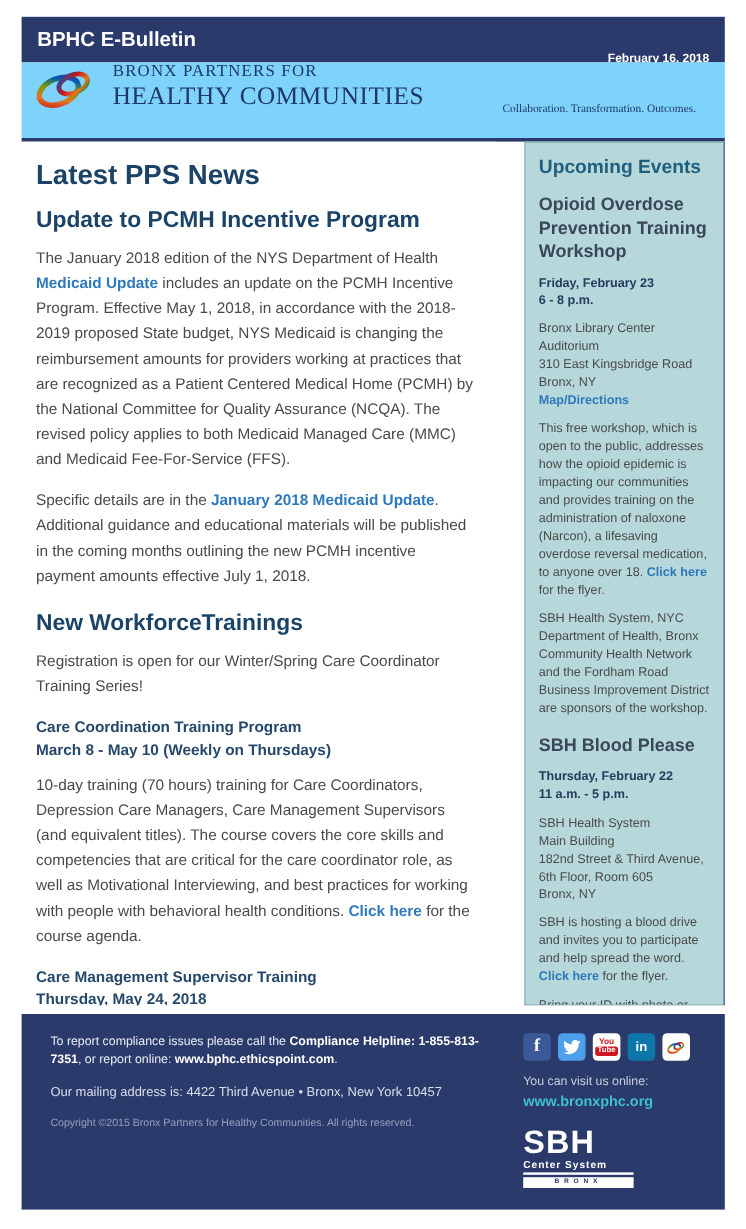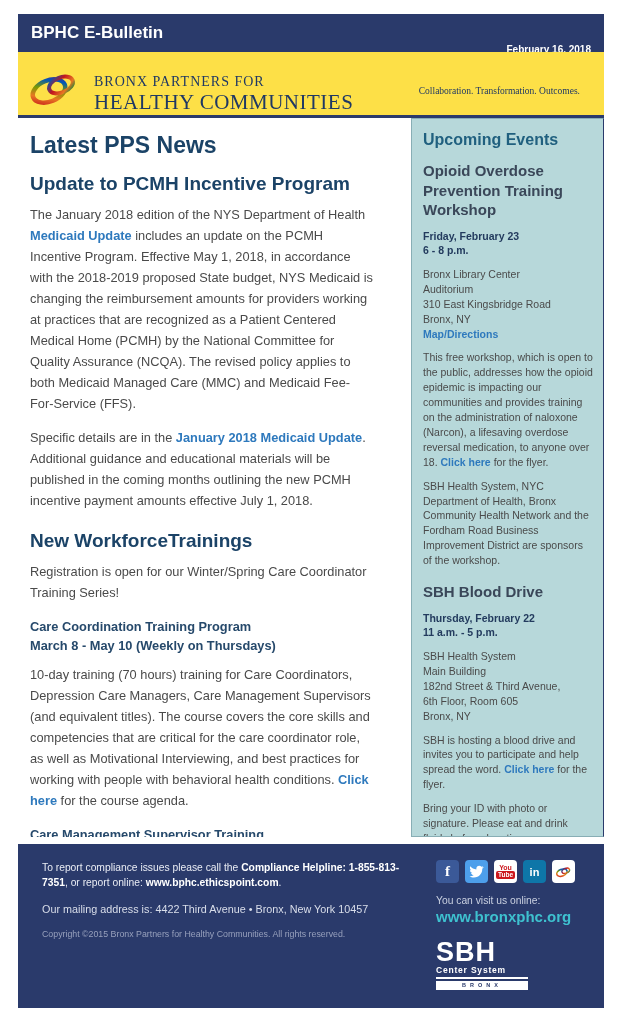--- a/index.html
+++ b/index.html
@@ -7,33 +7,33 @@
   body { font-family: "Liberation Sans", "DejaVu Sans", sans-serif; }
   .page { width: 622px; height: 1024px; background: #ffffff; padding: 14px 18px 16px 18px; overflow: hidden; }
   .frame { height: 100%; display: flex; flex-direction: column; }
 
   
   .topbar { background: #2A3A6B; height: 38px; display: flex; align-items: center; justify-content: space-between; padding: 0 13px 0 13px; flex: none; }
   .topbar-title { color: #ffffff; font-size: 17px; font-weight: bold; }
   .topbar-date { color: #ffffff; font-size: 10px; font-weight: bold; margin-top: 33px; }
 
   
-  .brandband { background: #fde047; height: 63px; display: flex; align-items: flex-end; position: relative; flex: none; }
+  .brandband { background: #7dd3fc; height: 63px; display: flex; align-items: flex-start; position: relative; flex: none; }
   .brand-logo { margin: 0 14px 0 10px; flex: none; }
   .brand-lines { font-family: "Liberation Serif", "DejaVu Serif", serif; color: #1F3864; }
   .brand-line1 { font-size: 14px; letter-spacing: 1px; }
   .brand-line2 { font-size: 21px; letter-spacing: 0.5px; }
   .brand-tagline { position: absolute; right: 24px; top: 34px; font-family: "Liberation Serif", "DejaVu Serif", serif; font-size: 9.5px; color: #1F3864; }
 
   .divider { height: 3px; background: #2A3A6B; flex: none; }
 
   
   .content-row { flex: 1 1 auto; display: flex; overflow: hidden; }
   .main-col { flex: 1 1 auto; background: #ffffff; padding: 12px 14px 8px 12px; overflow: hidden; }
-  .sidebar { width: 193px; flex: none; background: #B7D8DA; border: 1px solid #88AEB5; border-right-color: #2A3A6B; padding: 12px 10px 10px 11px; margin-left: 24px; overflow: hidden; }
+  .sidebar { width: 167px; flex: none; background: #B7D8DA; border: 1px solid #88AEB5; border-right-color: #2A3A6B; padding: 12px 10px 10px 11px; margin-left: 24px; overflow: hidden; }
 
   
   .section-title { color: #1B4367; font-size: 23px; font-weight: bold; margin: 2px 0 14px 0; }
   .article-title { color: #1B4367; font-size: 19px; font-weight: bold; margin: 0 0 10px 0; }
   .body-p { color: #4A4A4A; font-size: 12.8px; line-height: 1.64; margin: 0 0 13px 0; }
   .subhead { color: #26496B; font-size: 12.8px; font-weight: bold; line-height: 1.5; margin: 0 0 10px 0; }
   a.link { color: #2E79BD; font-weight: bold; text-decoration: none; }
   .article2-gap { margin-top: 18px; }
 
   
@@ -56,21 +56,21 @@
   .social-row { display: flex; gap: 6px; margin-bottom: 12px; }
   .sicon { width: 23px; height: 23px; border-radius: 4px; display: flex; align-items: center; justify-content: center; cursor: pointer; }
   .sicon-fb { background: #3B5998; color: #fff; font-size: 15px; font-weight: bold; font-family: "Liberation Serif", serif; }
   .sicon-tw { background: #4D9FEB; }
   .sicon-yt { background: #ffffff; flex-direction: column; }
   .yt-you { color: #CC181E; font-size: 7px; font-weight: bold; line-height: 7px; }
   .yt-tube { background: #CC181E; color: #fff; font-size: 6.5px; font-weight: bold; line-height: 8px; padding: 0 2px; border-radius: 2px; }
   .sicon-li { background: #0E76A8; color: #fff; font-size: 11px; font-weight: bold; }
   .sicon-bphc { background: #ffffff; }
   .fb-visit { color: #C9D0E0; font-size: 10.3px; margin-bottom: 2px; }
-  .fb-visit-link { color: #3EC1CF; font-size: 15px; font-weight: bold; text-decoration: none; display: inline-block; margin-bottom: 14px; }
+  .fb-visit-link { color: #3EC1CF; font-size: 12px; font-weight: bold; text-decoration: none; display: inline-block; margin-bottom: 14px; }
   .sbh-logo { width: 92px; color: #fff; }
   .sbh-main { font-size: 27px; font-weight: 800; letter-spacing: 1px; line-height: 26px; }
   .sbh-sub { font-size: 8.5px; font-weight: bold; letter-spacing: 0.8px; border-bottom: 2px solid #fff; padding-bottom: 2px; margin-bottom: 2px; }
   .sbh-bronx { background: #ffffff; color: #2A3A6B; font-size: 5.5px; font-weight: bold; letter-spacing: 4px; text-align: center; line-height: 9px; height: 9px; }
 </style>
 </head>
 <body>
 
 <div class="page">
   <div class="frame">
@@ -138,21 +138,21 @@
         <p class="sb-p sb-loc">
           <span>Bronx Library Center</span><br>
           <span>Auditorium</span><br>
           <span>310 East Kingsbridge Road</span><br>
           <span>Bronx, NY</span><br>
           <a class="link" href="#">Map/Directions</a>
         </p>
         <p class="sb-p" style="margin-top:9px"><span>This free workshop, which is open to the public, addresses how the opioid epidemic is impacting our communities and provides training on the administration of naloxone (Narcon), a lifesaving overdose reversal medication, to anyone over 18. </span><a class="link" href="#">Click here</a><span> for the flyer.</span></p>
         <p class="sb-p">SBH Health System, NYC Department of Health, Bronx Community Health Network and the Fordham Road Business Improvement District are sponsors of the workshop.</p>
 
-        <h3 class="sb-event-title sb-event2">SBH Blood Drive</h3>
+        <h3 class="sb-event-title sb-event2">SBH Blood Please</h3>
         <p class="sb-date"><span>Thursday, February 22</span><br><span>11 a.m. - 5 p.m.</span></p>
         <p class="sb-p">
           <span>SBH Health System</span><br>
           <span>Main Building</span><br>
           <span>182nd Street &amp; Third Avenue,</span><br>
           <span>6th Floor, Room 605</span><br>
           <span>Bronx, NY</span>
         </p>
         <p class="sb-p"><span>SBH is hosting a blood drive and invites you to participate and help spread the word. </span><a class="link" href="#">Click here</a><span> for the flyer.</span></p>
         <p class="sb-p">Bring your ID with photo or signature. Please eat and drink fluids before donating.</p>

